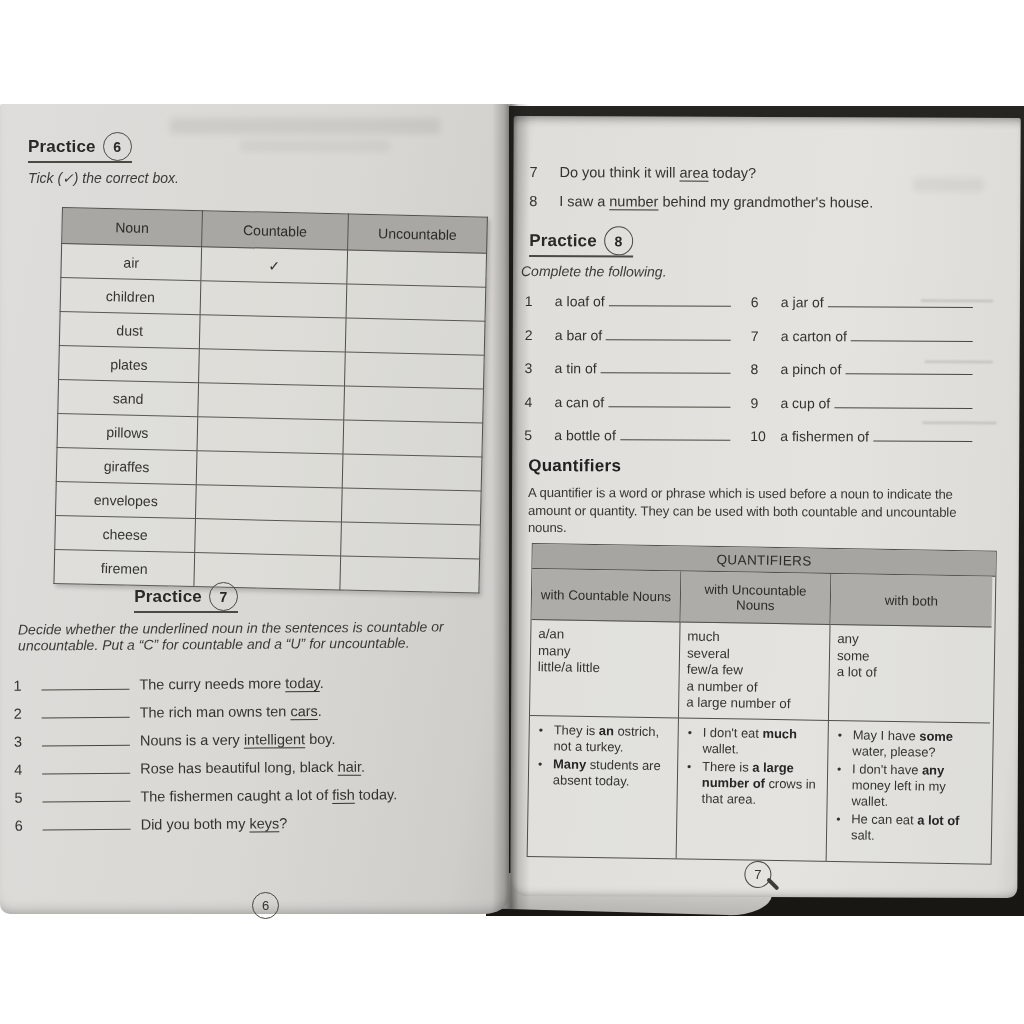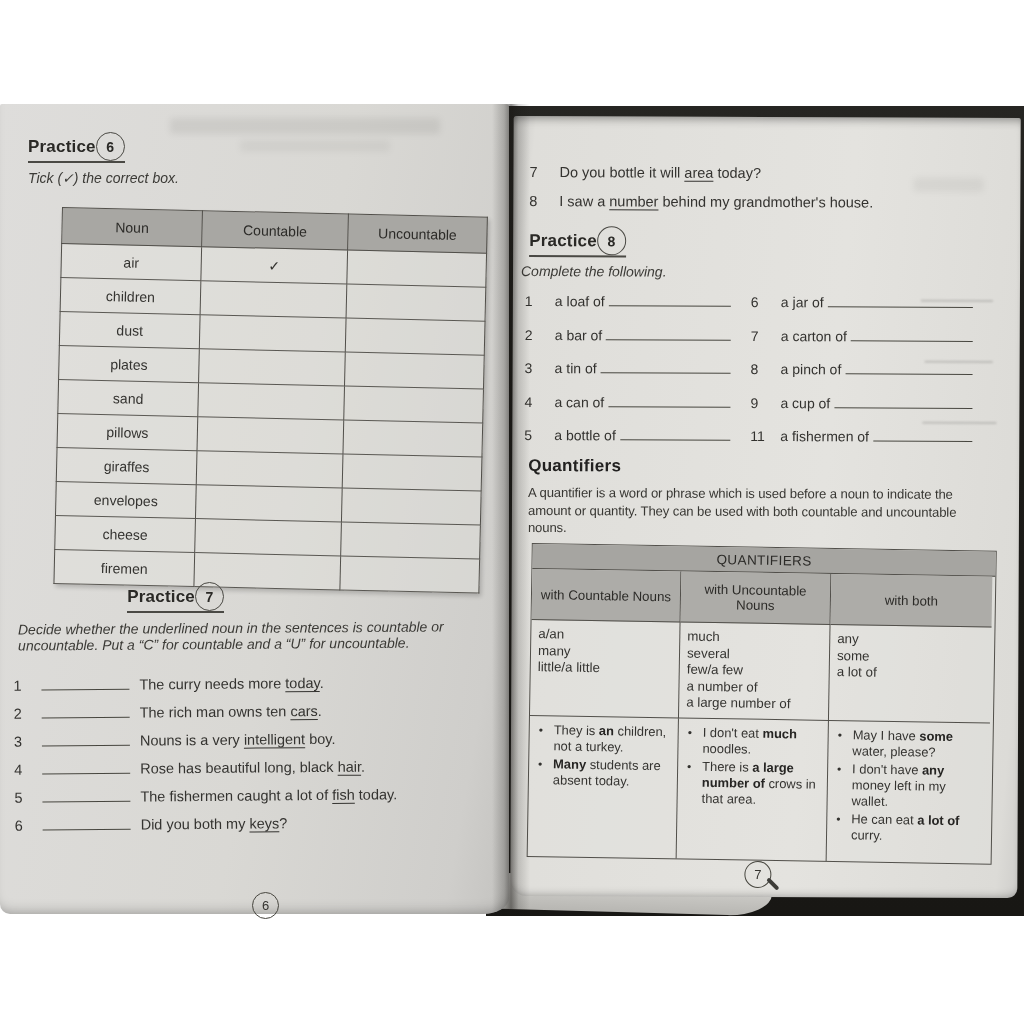--- a/index.html
+++ b/index.html
@@ -36,21 +36,21 @@
     border-radius:3px 2px 10px 16px;
     box-shadow:inset 0 8px 10px -6px rgba(0,0,0,.4), inset 0 -8px 10px -8px rgba(0,0,0,.35);
   }
   .gutter-shadow{
     position:absolute;left:492px;top:104px;width:38px;height:812px;z-index:6;
     background:linear-gradient(to right,rgba(0,0,0,0) 0%,rgba(20,19,16,.22) 32%,rgba(24,22,19,.5) 50%,rgba(20,19,16,.16) 70%,rgba(0,0,0,0) 100%);
     pointer-events:none;
   }
   
   .abs{position:absolute;}
-  .head{display:inline-flex;align-items:center;position:relative;white-space:nowrap;}
+  .head{display:inline-flex;align-items:center;gap:7px;position:relative;white-space:nowrap;}
   .head-label{font-size:17px;font-weight:700;color:#2a2926;letter-spacing:.2px;}
   .head-line{position:absolute;left:0;bottom:-2px;height:2px;background:#4a4944;width:100%;}
   .circ{
     display:inline-flex;align-items:center;justify-content:center;
     width:27px;height:27px;border:1.7px solid #4a4944;border-radius:50%;
     font-size:14px;font-weight:700;color:#2a2926;background:transparent;
   }
   .instr{font-style:italic;font-size:14px;color:#3b3a36;white-space:nowrap;}
   .sent{font-size:14.5px;color:#343330;white-space:nowrap;}
   .uw{text-decoration:underline;text-underline-offset:3px;}
@@ -243,21 +243,21 @@
 <div class="page page-right">
   <div class="ghost-line" style="left:408px;top:182px;width:72px;"></div>
   <div class="ghost-line" style="left:412px;top:243px;width:68px;"></div>
   <div class="ghost-line" style="left:410px;top:304px;width:74px;"></div>
   <div class="ghost" style="left:400px;top:60px;width:70px;height:14px;opacity:.09;"></div>
 
   
   <div class="abs" style="left:16px;top:48px;">
     <div style="display:flex;align-items:baseline;margin-bottom:13px;">
       <span class="num" style="width:30px;font-size:14.5px;">7</span>
-      <span class="sent"><span>Do you bottle it will </span><span class="uw">area</span><span> today?</span></span>
+      <span class="sent"><span>Do you think it will </span><span class="uw">area</span><span> today?</span></span>
     </div>
     <div style="display:flex;align-items:baseline;">
       <span class="num" style="width:30px;font-size:14.5px;">8</span>
       <span class="sent"><span>I saw a </span><span class="uw">number</span><span> behind my grandmother's house.</span></span>
     </div>
   </div>
 
   
   <div class="abs head" style="left:16px;top:110px;">
     <span class="head-label">Practice</span>
@@ -308,21 +308,21 @@
         <span class="p8-num">8</span>
         <span class="p8-label">a pinch of</span>
         <span class="p8-blank"></span>
       </div>
     <div class="p8-item">
         <span class="p8-num">9</span>
         <span class="p8-label">a cup of</span>
         <span class="p8-blank"></span>
       </div>
     <div class="p8-item">
-        <span class="p8-num">11</span>
+        <span class="p8-num">10</span>
         <span class="p8-label">a fishermen of</span>
         <span class="p8-blank"></span>
       </div>
   </div>
 
   
   <div class="abs q-heading" style="left:16px;top:340px;">Quantifiers</div>
   <div class="abs q-para" style="left:16px;top:368px;">
     <div>A quantifier is a word or phrase which is used before a noun to indicate the</div>
     <div>amount or quantity. They can be used with both countable and uncountable</div>
@@ -352,49 +352,49 @@
       <div class="qt-cell">
         <span>any</span>
         <span>some</span>
         <span>a lot of</span>
       </div>
     </div>
     <div class="qt-row qt-ex">
       <div class="qt-cell">
         <div class="bullet-item">
             <span class="b-mark">•</span>
-            <span class="b-text"><span>They is </span><b>an</b><span> children, not a turkey.</span></span>
+            <span class="b-text"><span>They is </span><b>an</b><span> ostrich, not a turkey.</span></span>
           </div>
         <div class="bullet-item">
             <span class="b-mark">•</span>
             <span class="b-text"><span></span><b>Many</b><span> students are absent today.</span></span>
           </div>
       </div>
       <div class="qt-cell">
         <div class="bullet-item">
             <span class="b-mark">•</span>
-            <span class="b-text"><span>I don't eat </span><b>much</b><span> noodles.</span></span>
+            <span class="b-text"><span>I don't eat </span><b>much</b><span> wallet.</span></span>
           </div>
         <div class="bullet-item">
             <span class="b-mark">•</span>
             <span class="b-text"><span>There is </span><b>a large number of</b><span> crows in that area.</span></span>
           </div>
       </div>
       <div class="qt-cell">
         <div class="bullet-item">
             <span class="b-mark">•</span>
             <span class="b-text"><span>May I have </span><b>some</b><span> water, please?</span></span>
           </div>
         <div class="bullet-item">
             <span class="b-mark">•</span>
             <span class="b-text"><span>I don't have </span><b>any</b><span> money left in my wallet.</span></span>
           </div>
         <div class="bullet-item">
             <span class="b-mark">•</span>
-            <span class="b-text"><span>He can eat </span><b>a lot of</b><span> curry.</span></span>
+            <span class="b-text"><span>He can eat </span><b>a lot of</b><span> salt.</span></span>
           </div>
       </div>
     </div>
   </div>
 
   <div class="pg-wrap" style="left:234px;top:744px;">
     <div class="pg-circle">7</div>
     <div class="mag-handle"></div>
   </div>
 </div>

